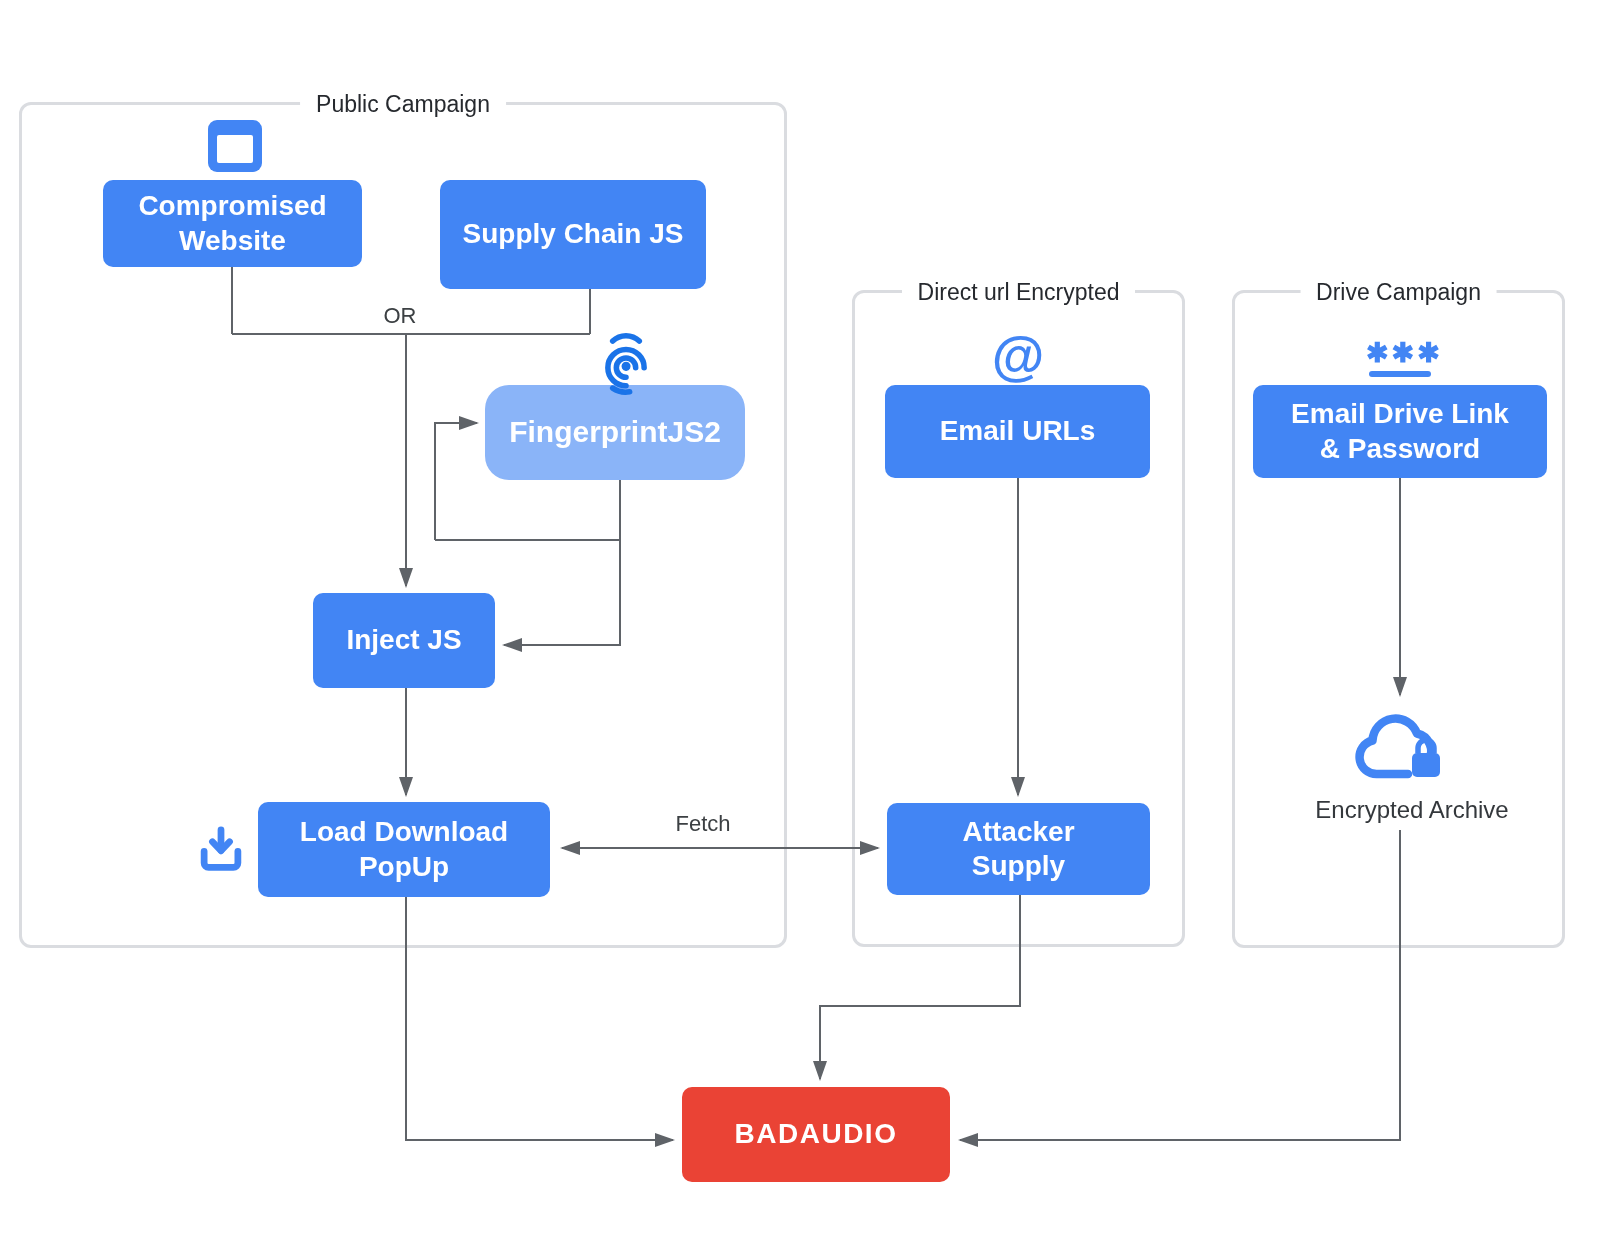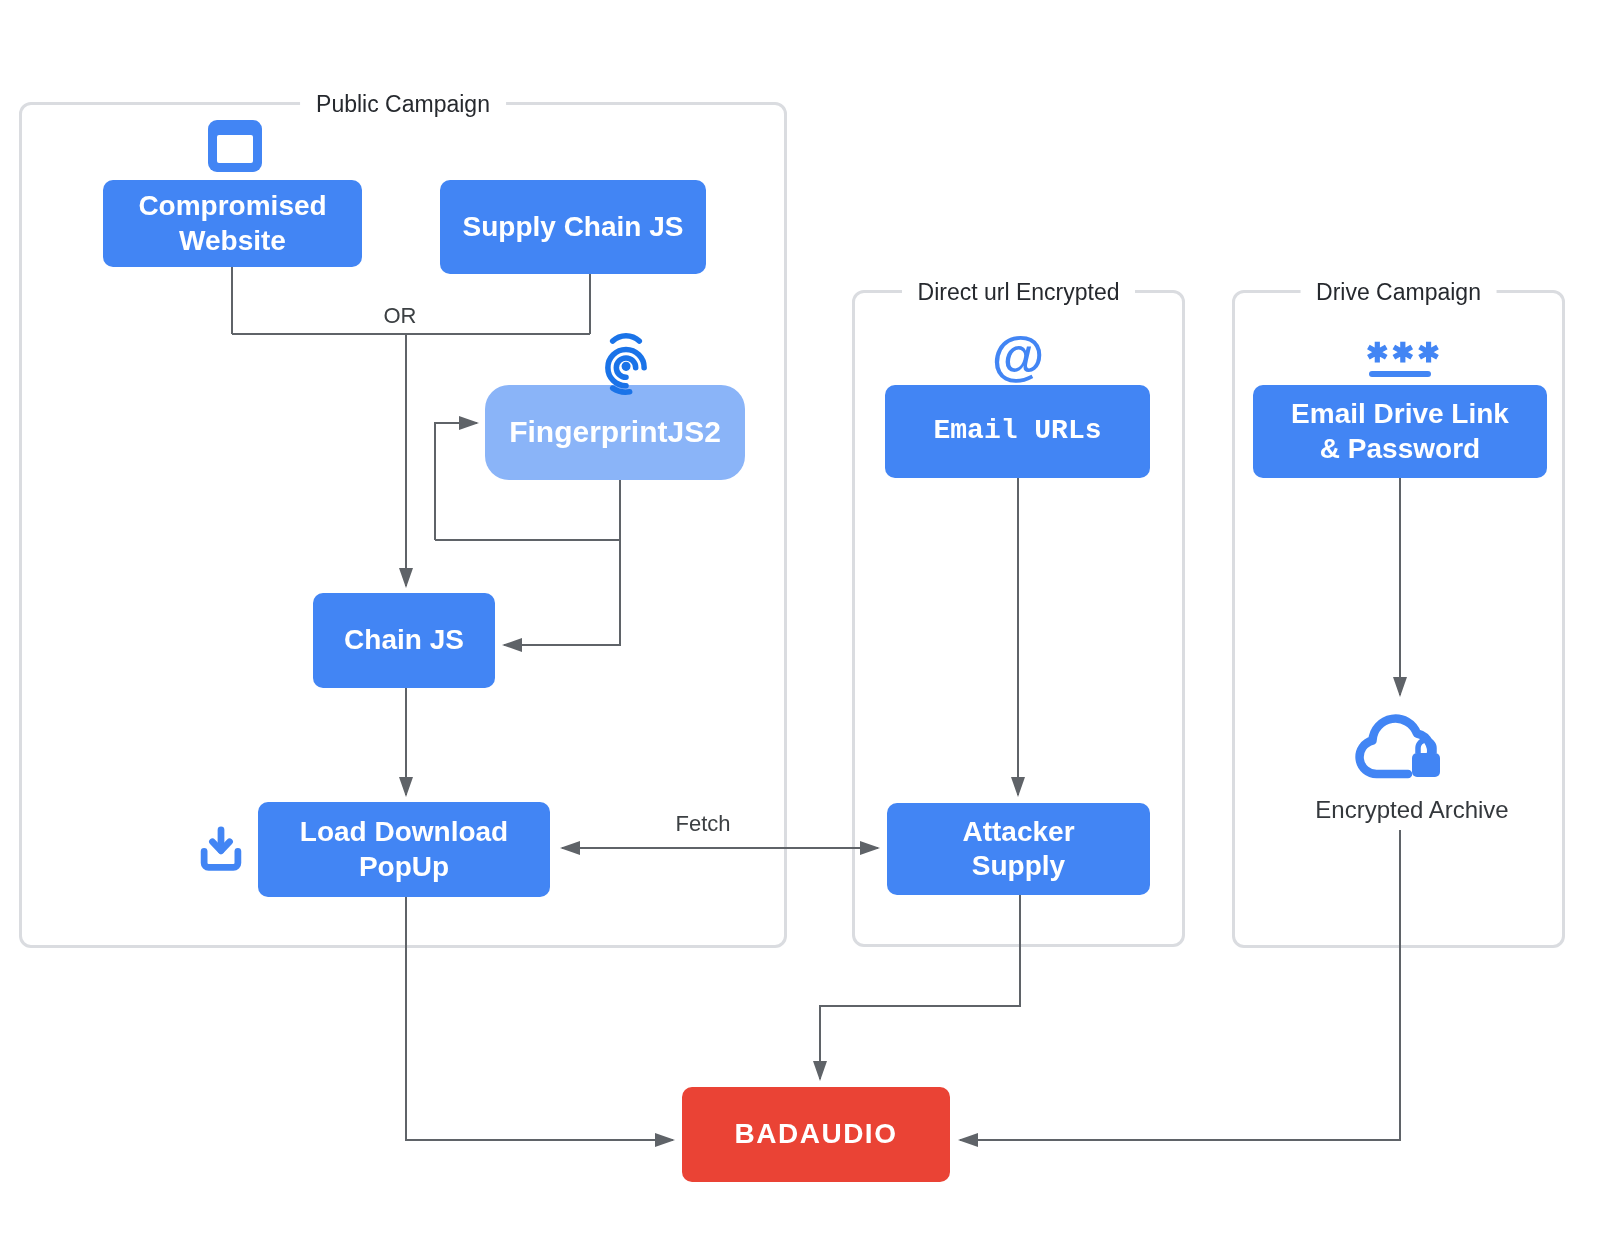--- a/index.html
+++ b/index.html
@@ -25,26 +25,26 @@
 
   
   .node {
     position:absolute; box-sizing:border-box; z-index:3;
     background:var(--box-blue,#4285F4); color:var(--node-text,#ffffff);
     border-radius:10px; display:flex; align-items:center; justify-content:center;
     text-align:center; font-weight:bold; font-size:28px; line-height:1.22;
     white-space:pre-line;
   }
   #node-compromised { left:103px; top:180px;  width:259px; height:87px; }
-  #node-supply      { left:440px; top:180px;  width:266px; height:94px; }
+  #node-supply      { left:440px; top:180px;  width:266px; height:109px; }
   #node-fpjs2       { left:485px; top:385px;  width:260px; height:95px;
                       background:var(--box-blue-light,#8AB4F8); font-size:30px;border-radius:24px; }
   #node-inject      { left:313px; top:593px;  width:182px; height:95px; }
   #node-popup       { left:258px; top:802px;  width:292px; height:95px;text-align:center; }
-  #node-emailurls   { left:885px; top:385px;  width:265px; height:93px;font-family:Liberation Mono, monospace; }
+  #node-emailurls   { left:885px; top:385px;  width:265px; height:93px; }
   #node-attacker    { left:887px; top:803px;  width:263px; height:92px; }
   #node-drivelink   { left:1253px;top:385px;  width:294px; height:93px; }
   #node-badaudio    { left:682px; top:1087px; width:268px; height:95px;
                       background:var(--badaudio-red,#EA4335); letter-spacing:1.5px; }
 
   
   .edge-label {
     position:absolute; z-index:3; transform:translate(-50%,-50%);
     color:var(--label,#3C4043); font-size:22px; white-space:nowrap; background:#fff; padding:0 6px;
   }
@@ -113,21 +113,21 @@
     <path class="e" d="M1018,478 V795" marker-end="url(#ah)"></path>
     <path class="e" d="M1020,895 V1006 H820 V1079" marker-end="url(#ah)"></path>
     <path class="e" d="M1400,478 V695" marker-end="url(#ah)"></path>
     <path class="e" d="M1400,830 V1140 H960" marker-end="url(#ah)"></path>
   </svg>
 
   <div class="node" id="node-compromised">Compromised
 Website</div>
   <div class="node" id="node-supply">Supply Chain JS</div>
   <div class="node" id="node-fpjs2">FingerprintJS2</div>
-  <div class="node" id="node-inject">Chain JS</div>
+  <div class="node" id="node-inject">Inject JS</div>
   <div class="node" id="node-popup">Load Download
 PopUp</div>
   <div class="node" id="node-emailurls">Email URLs</div>
   <div class="node" id="node-attacker">Attacker
 Supply</div>
   <div class="node" id="node-drivelink">Email Drive Link
 &amp; Password</div>
   <div class="node" id="node-badaudio">BADAUDIO</div>
 
   <span class="edge-label" id="label-or">OR</span>

